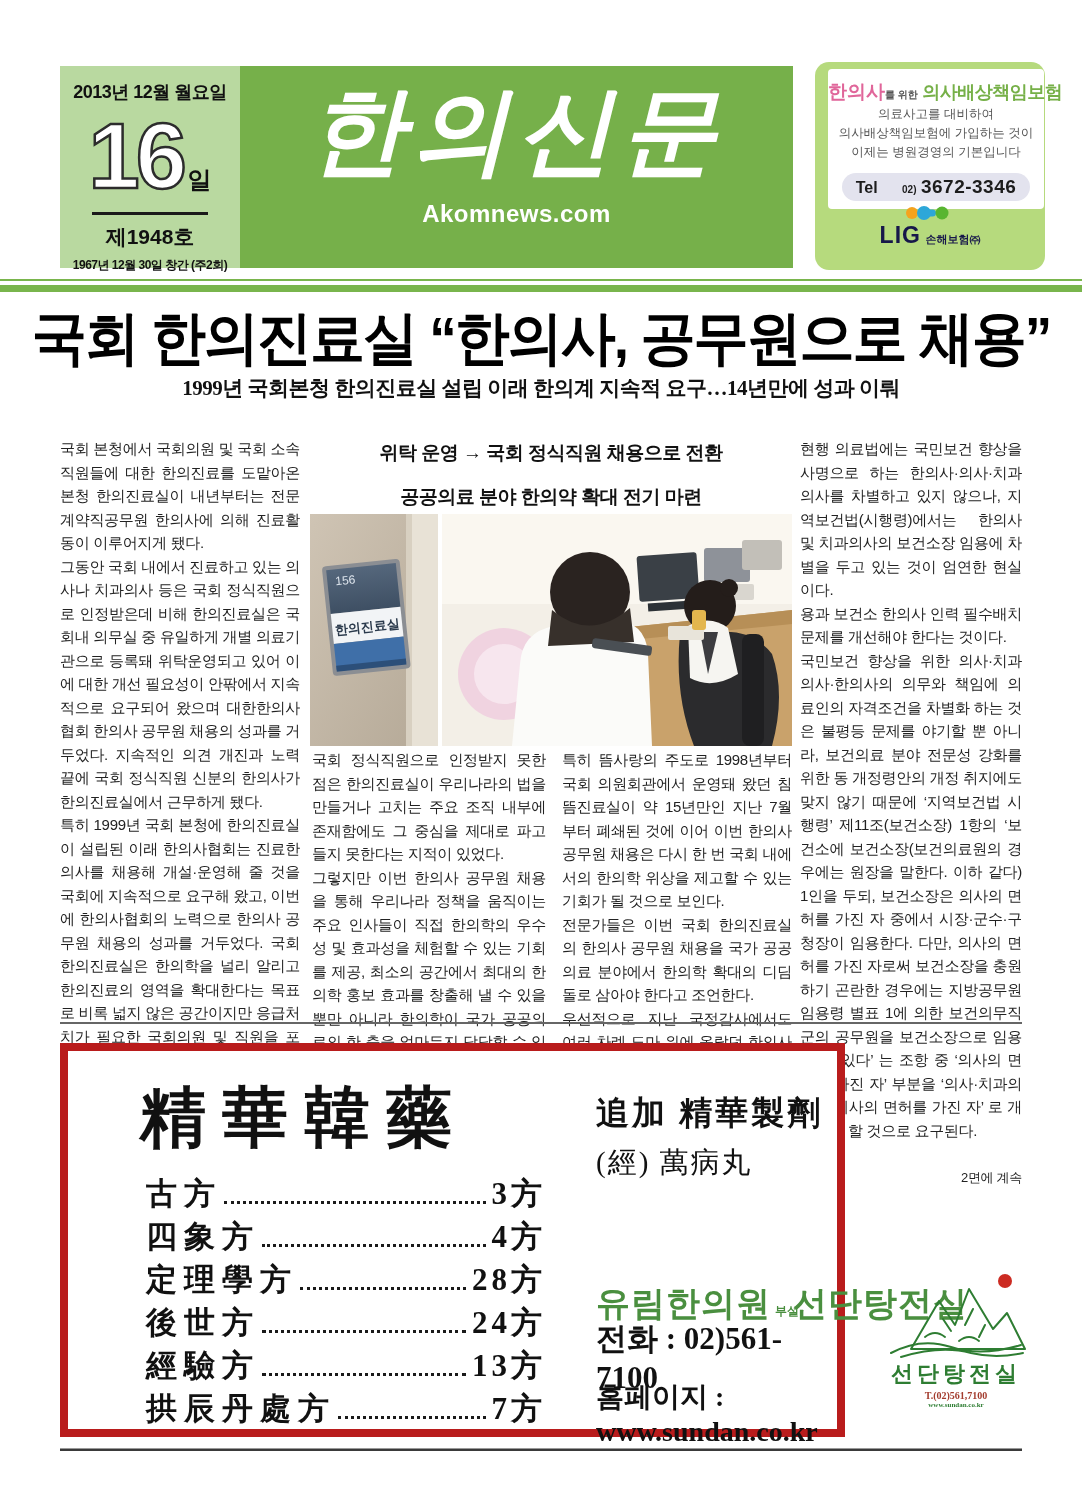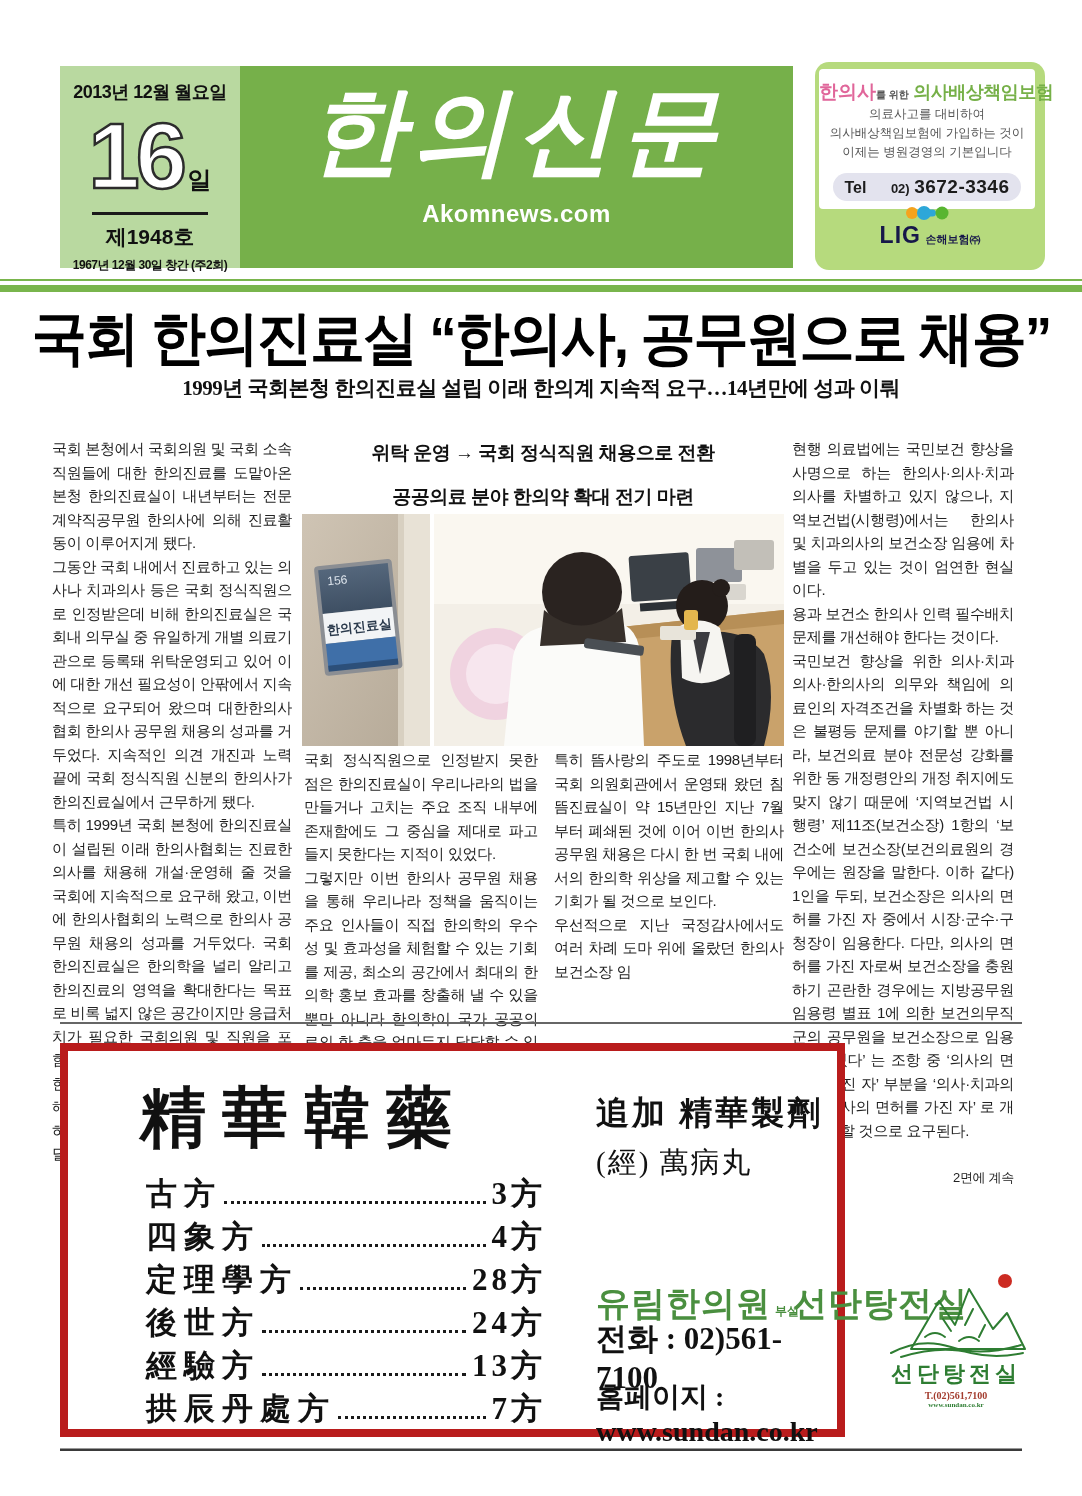--- a/index.html
+++ b/index.html
@@ -17,48 +17,48 @@
   .day-rule { width:116px; height:3px; background:#1a1a1a; margin:6px auto 8px auto; }
   .issue-number { font-size:21px; font-weight:bold; color:#111; }
   .founded-line { font-size:12px; font-weight:bold; color:#111; margin-top:6px; letter-spacing:-0.5px; }
 
   .title-box { position:absolute; left:240px; top:66px; width:553px; height:202px; background:#76b04a; text-align:center; }
   .paper-title { margin-top:10px; font-family:"DejaVu Serif","Liberation Serif",serif; font-style:italic; font-weight:bold;
                  font-size:96px; line-height:110px; color:#ffffff; letter-spacing:8px; }
   .paper-site { margin-top:14px; font-size:24px; font-weight:bold; color:#ffffff; letter-spacing:0.5px; }
 
   .ins-ad { position:absolute; left:815px; top:62px; width:230px; height:208px; background:#b6da7d; border-radius:14px; }
-  .ins-card { position:absolute; left:4px; top:7px; width:216px; height:140px; background:#ffffff; border-radius:4px; }
+  .ins-card { position:absolute; left:13px; top:7px; width:216px; height:140px; background:#ffffff; border-radius:4px; }
   .ins-head { margin-top:10px; text-align:center; white-space:nowrap; }
   .ins-head .hl { color:#e0669a; font-weight:bold; font-size:19px; }
   .ins-head .conn { color:#555; font-weight:bold; font-size:10px; }
   .ins-head .main { color:#76b048; font-weight:bold; font-size:18px; letter-spacing:-0.5px; }
   .ins-line { text-align:center; font-size:12.5px; color:#555; line-height:19px; }
   .ins-line:first-of-type { margin-top:5px; }
   .tel-pill { position:absolute; left:14px; top:104px; width:188px; height:28px; background:#e3e3ee; border-radius:14px;
               text-align:center; line-height:28px; white-space:nowrap; }
   .tel-pill .t1 { font-size:16px; font-weight:bold; color:#1c1c1c; }
-  .tel-pill .t2 { font-size:13px; font-weight:bold; color:#1c1c1c;margin-left:20px; }
+  .tel-pill .t2 { font-size:10px; font-weight:bold; color:#1c1c1c;margin-left:20px; }
   .tel-pill .t3 { font-size:19px; font-weight:bold; color:#1c1c1c; letter-spacing:0.5px; }
   .lig-wrap { position:absolute; left:0; top:144px; width:100%; text-align:center; }
   .lig-dots { height:14px; margin-bottom:2px; }
   .lig-text .lig { font-size:23px; font-weight:bold; color:#17174a; letter-spacing:1px; }
   .lig-text .lig-suffix { font-size:11px; font-weight:bold; color:#17174a; }
 
   .rule-thin  { position:absolute; left:0; top:279px; width:1082px; height:2px; background:#79b54c; }
   .rule-thick { position:absolute; left:0; top:285px; width:1082px; height:7px; background:#79b54c; }
 
   
   .headline { position:absolute; left:30px; top:302px; width:1022px; text-align:center;
               font-size:55px; font-weight:bold; color:#000; letter-spacing:-2px; transform:scaleY(1.06); white-space:nowrap; }
   .subhead  { position:absolute; left:60px; top:374px; width:962px; text-align:center;
               font-family:"Liberation Serif","DejaVu Serif",serif; font-size:21px; font-weight:bold; color:#111; letter-spacing:-0.5px; }
 
   
-  .article { position:absolute; left:52px; top:434px; width:962px; height:586px; }
+  .article { position:absolute; left:60px; top:434px; width:962px; height:586px; }
   .body-text { font-size:15px; line-height:23.5px; color:#222; text-align:justify; letter-spacing:-0.3px; }
   .col1 { position:absolute; left:0; top:3px; width:240px; }
   .col4 { position:absolute; left:740px; top:3px; width:222px; }
   .mid  { position:absolute; left:250px; top:0; width:482px; }
   .deck { text-align:center; font-size:19px; font-weight:bold; color:#111; letter-spacing:-0.5px; }
   .deck-1 { margin-top:6px; }
   .deck-2 { margin-top:18px; }
   .photo-strip { position:absolute; left:0px; top:80px; width:482px; height:232px; display:flex; gap:4px; }
   .photo-strip svg { display:block; }
   .mid-col-a { position:absolute; left:2px;  top:314px; width:234px; }
@@ -214,20 +214,21 @@
           <rect x="250" y="96" width="14" height="20" rx="3" fill="#e3b64e"></rect>
         </svg>
       </div>
 
       <div class="mid-col-a body-text">
         <div>국회 정식직원으로 인정받지 못한 점은 한의진료실이 우리나라의 법을 만들거나 고치는 주요 조직 내부에 존재함에도 그 중심을 제대로 파고들지 못한다는 지적이 있었다.</div>
         <div>그렇지만 이번 한의사 공무원 채용을 통해 우리나라 정책을 움직이는 주요 인사들이 직접 한의학의 우수성 및 효과성을 체험할 수 있는 기회를 제공, 최소의 공간에서 최대의 한의학 홍보 효과를 창출해 낼 수 있을 뿐만 아니라 한의학이 국가 공공의료의 한 축을 얼마든지 담당할 수 있다는 상징성을 지니게 될 것으로 기대되고 있다.</div>
       </div>
       <div class="mid-col-b body-text">
         <div>특히 뜸사랑의 주도로 1998년부터 국회 의원회관에서 운영돼 왔던 침뜸진료실이 약 15년만인 지난 7월부터 폐쇄된 것에 이어 이번 한의사 공무원 채용은 다시 한 번 국회 내에서의 한의학 위상을 제고할 수 있는 기회가 될 것으로 보인다.</div>
+        <div>전문가들은 이번 국회 한의진료실의 한의사 공무원 채용을 국가 공공의료 분야에서 한의학 확대의 디딤돌로 삼아야 한다고 조언한다.</div>
         <div>우선적으로 지난 국정감사에서도 여러 차례 도마 위에 올랐던 한의사 보건소장 임</div>
       </div>
     </div>
 
     <div class="col4 body-text">
       <div>현행 의료법에는 국민보건 향상을 사명으로 하는 한의사·의사·치과의사를 차별하고 있지 않으나, 지역보건법(시행령)에서는 한의사 및 치과의사의 보건소장 임용에 차별을 두고 있는 것이 엄연한 현실이다.</div>
       <div>용과 보건소 한의사 인력 필수배치 문제를 개선해야 한다는 것이다.</div>
       <div>국민보건 향상을 위한 의사·치과의사·한의사의 의무와 책임에 의료인의 자격조건을 차별화 하는 것은 불평등 문제를 야기할 뿐 아니라, 보건의료 분야 전문성 강화를 위한 동 개정령안의 개정 취지에도 맞지 않기 때문에 ‘지역보건법 시행령’ 제11조(보건소장) 1항의 ‘보건소에 보건소장(보건의료원의 경우에는 원장을 말한다. 이하 같다) 1인을 두되, 보건소장은 의사의 면허를 가진 자 중에서 시장·군수·구청장이 임용한다. 다만, 의사의 면허를 가진 자로써 보건소장을 충원하기 곤란한 경우에는 지방공무원임용령 별표 1에 의한 보건의무직군의 공무원을 보건소장으로 임용할 수 있다’ 는 조항 중 ‘의사의 면허를 가진 자’ 부분을 ‘의사·치과의사·한의사의 면허를 가진 자’ 로 개정해야 할 것으로 요구된다.</div>
       <div class="continued">2면에 계속</div>
     </div>

